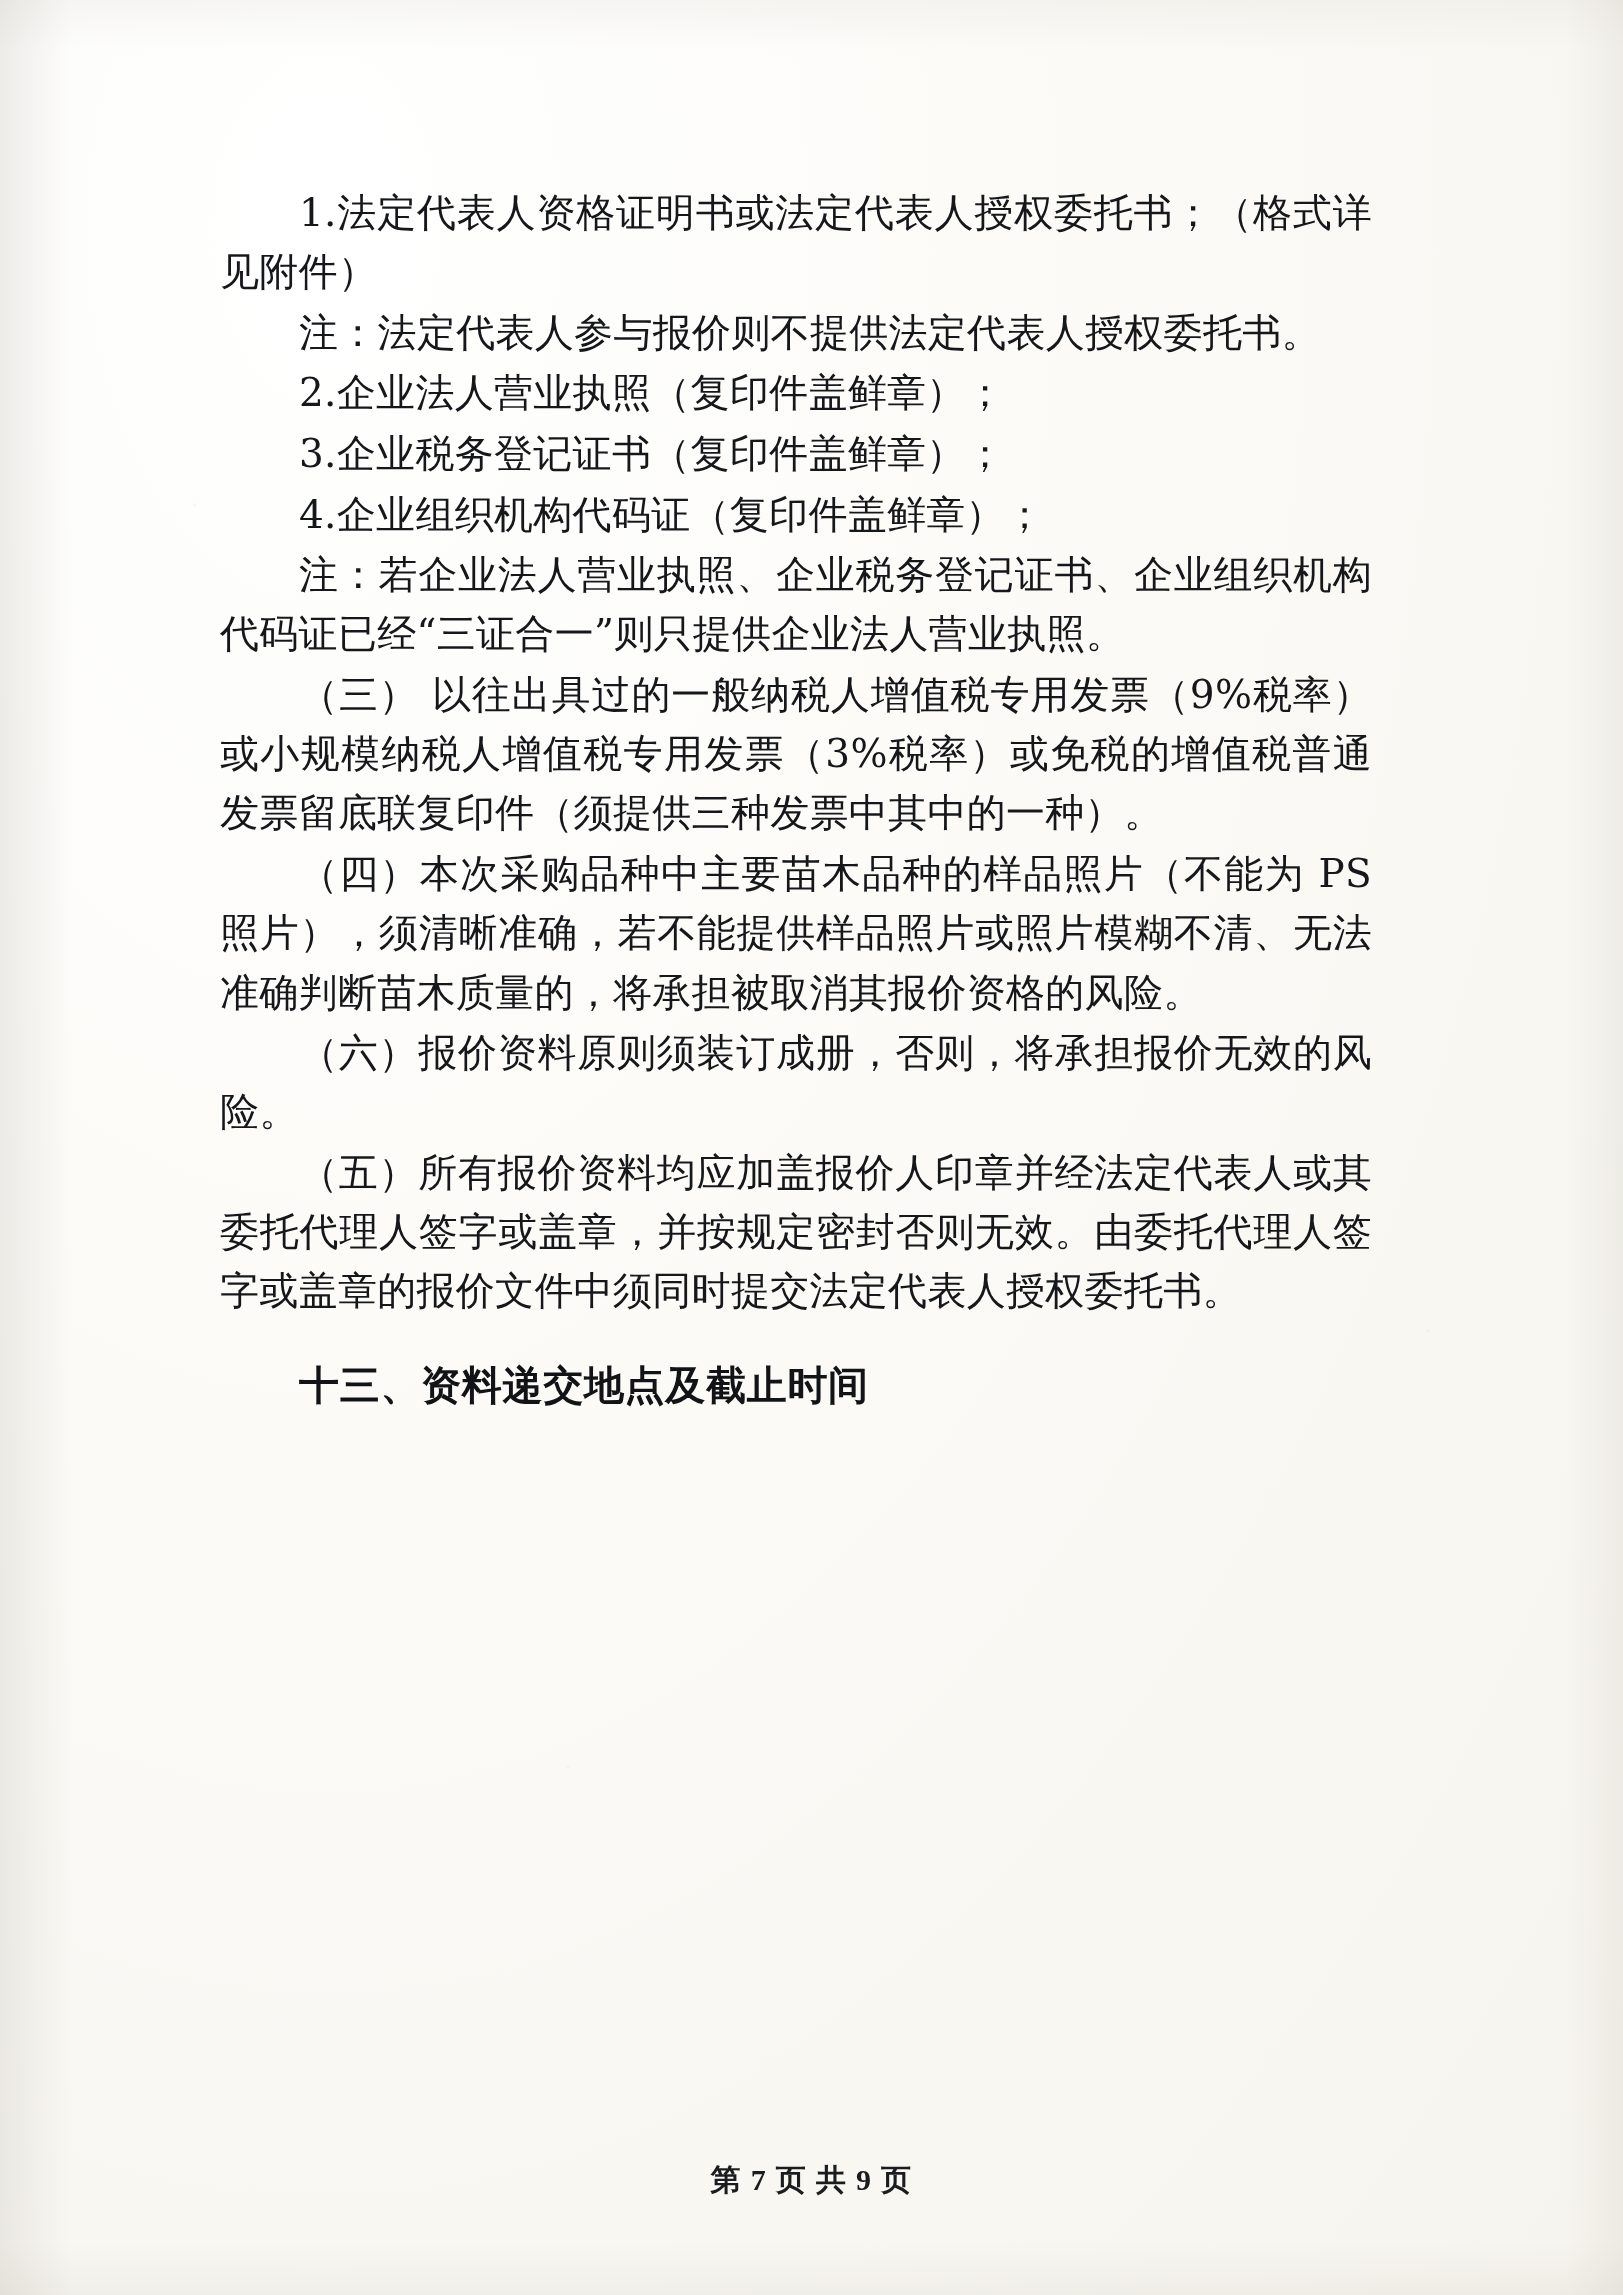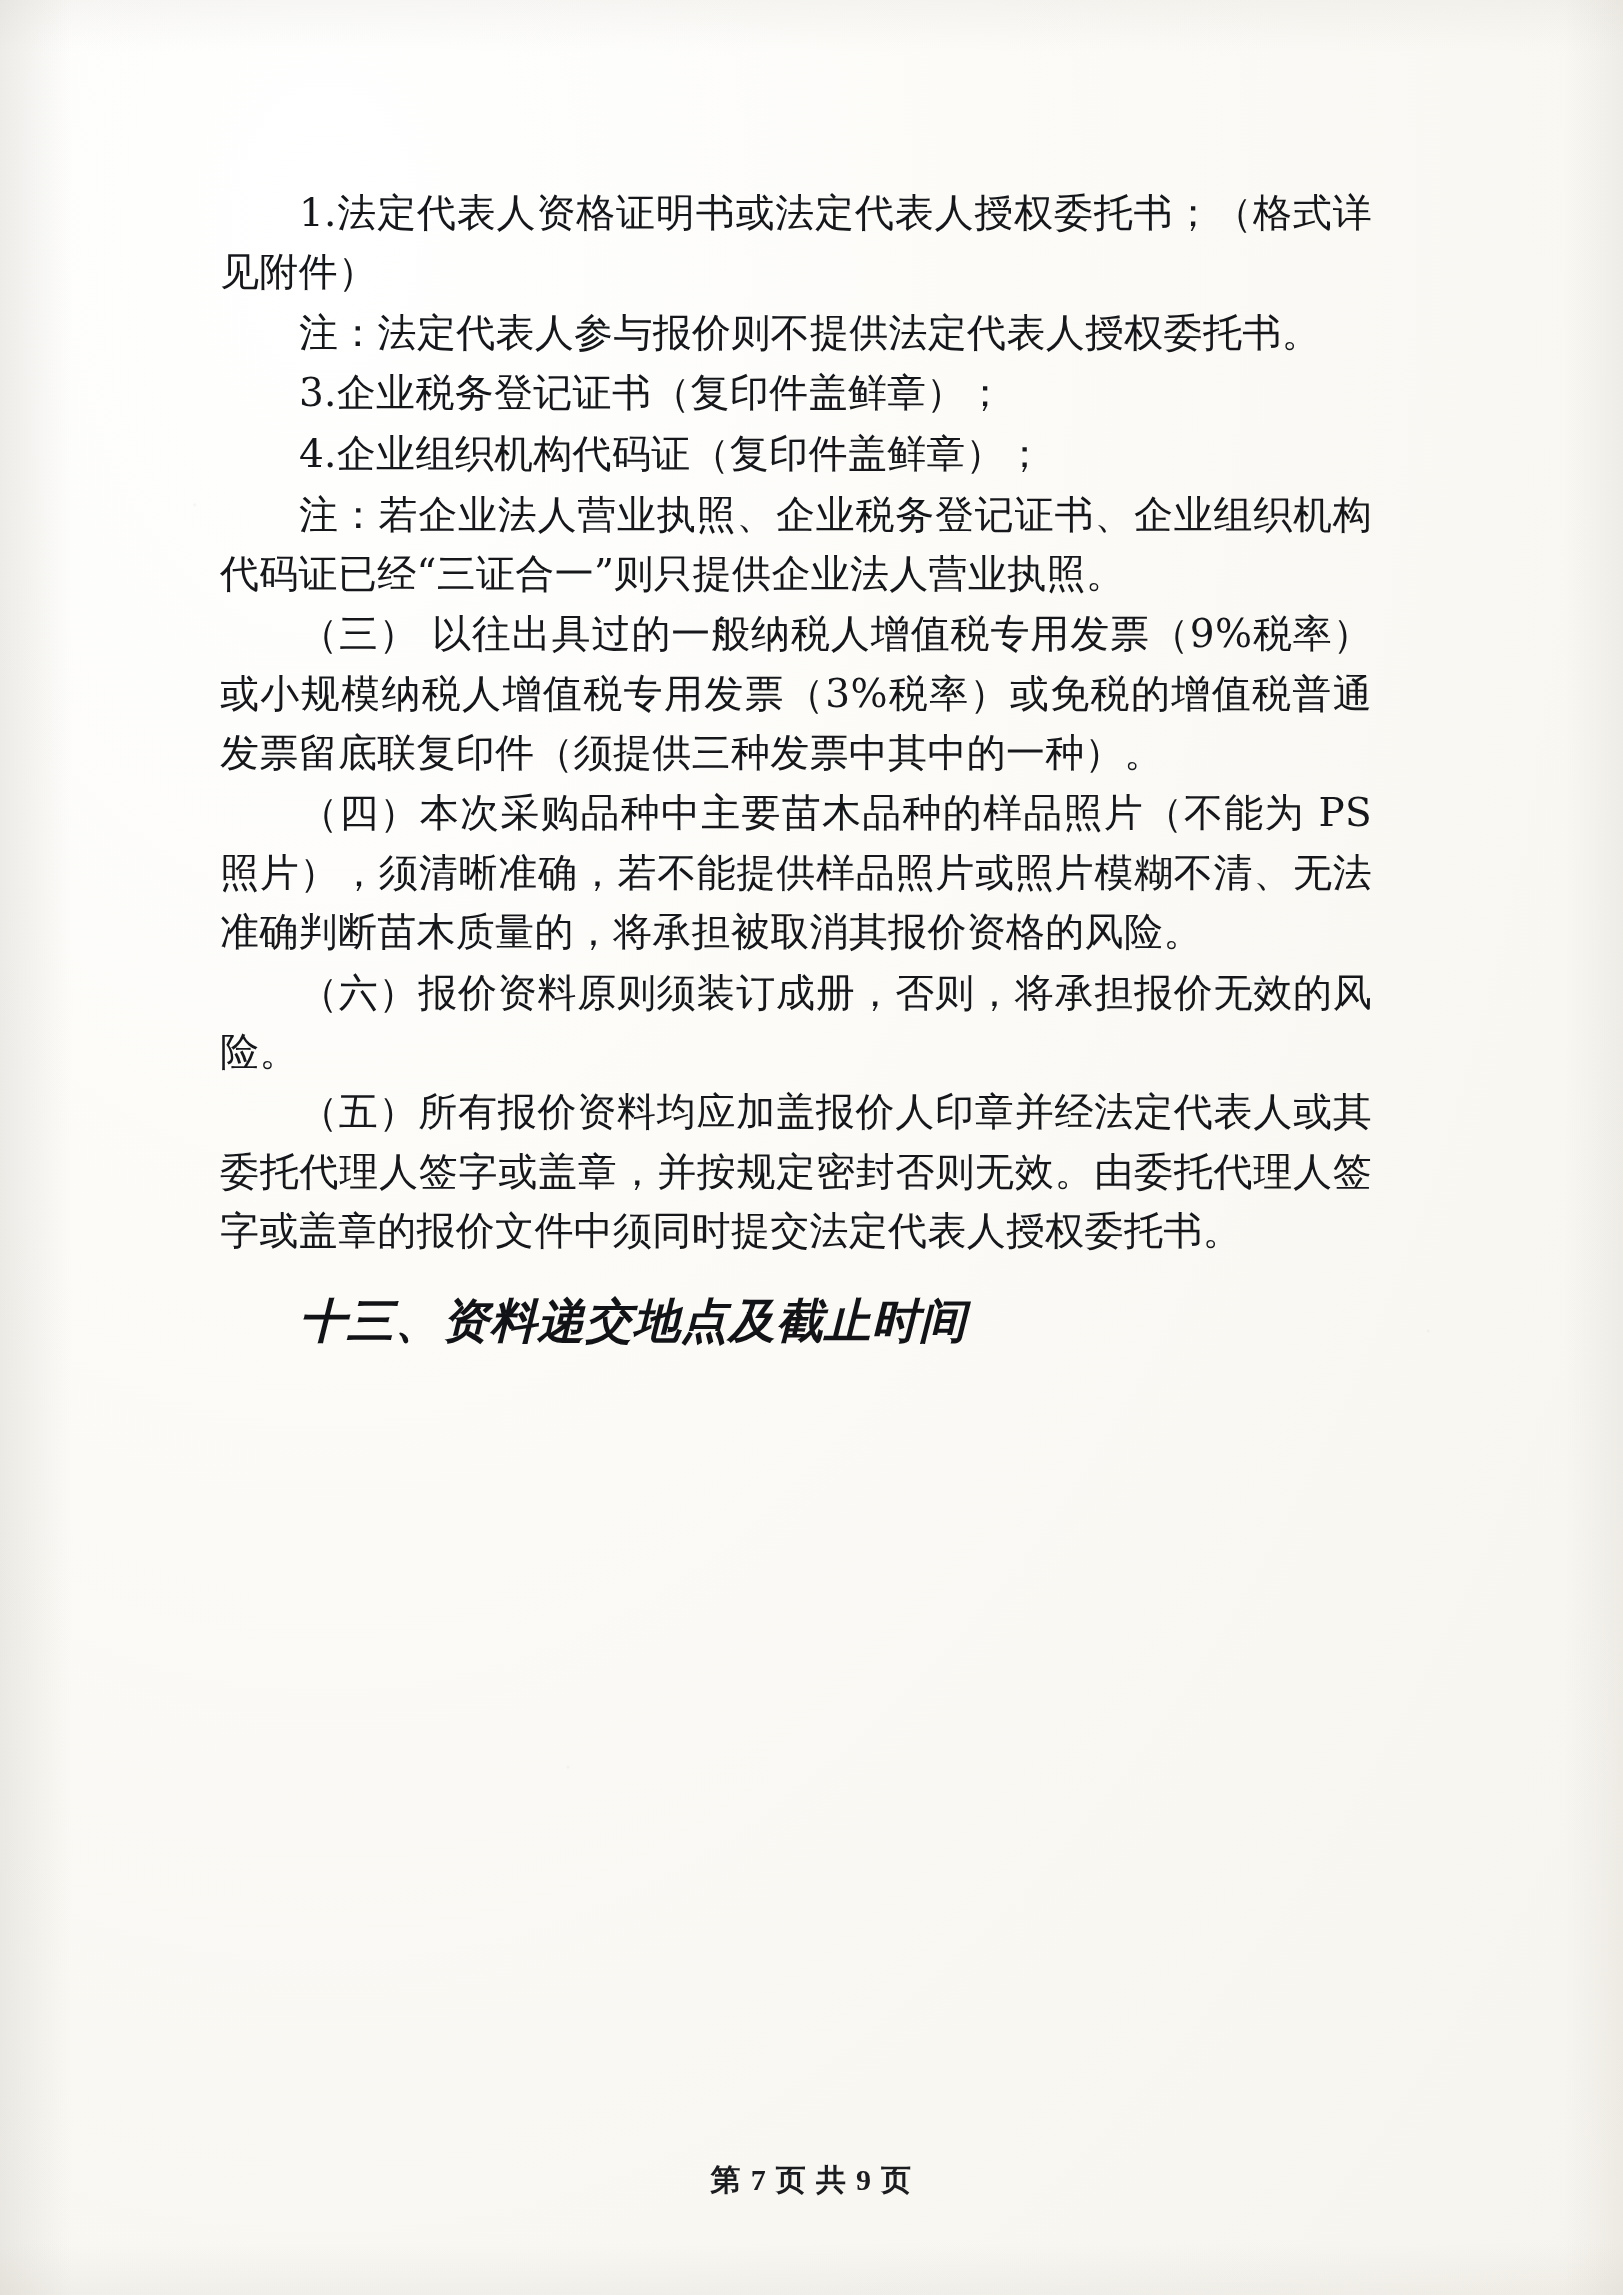--- a/index.html
+++ b/index.html
@@ -56,28 +56,27 @@
 
   p.indent {
     text-indent: 79px;
   }
 
   p.tight {
     margin-bottom: 1.3px;
   }
 
   .heading {
-    margin: 26px 0 0 0;
-    font-size: 47px;
+    margin: 34px 0 0 0;
+    font-size: 40px;
     font-weight: bold;
     line-height: 1.5;
     text-indent: 79px;
     color: #111316;
     letter-spacing: 0.7px;
-    font-style: italic;
   }
 
   .footer {
     position: absolute;
     left: 0;
     right: 0;
     top: 2160px;
     text-align: center;
     font-size: 30px;
     font-weight: bold;
@@ -105,20 +104,21 @@
 
 <div class="page">
   <div class="speckle"></div>
 
   <div class="content">
 
     <p class="para indent tight">1.法定代表人资格证明书或法定代表人授权委托书；（格式详见附件）</p>
 
     <p class="para indent tight">注：法定代表人参与报价则不提供法定代表人授权委托书。</p>
 
+    <p class="para indent tight">2.企业法人营业执照（复印件盖鲜章）；</p>
 
     <p class="para indent tight">3.企业税务登记证书（复印件盖鲜章）；</p>
 
     <p class="para indent tight">4.企业组织机构代码证（复印件盖鲜章）；</p>
 
     <p class="para indent tight">注：若企业法人营业执照、企业税务登记证书、企业组织机构代码证已经“三证合一”则只提供企业法人营业执照。</p>
 
     <p class="para indent tight">（三） 以往出具过的一般纳税人增值税专用发票（9%税率）或小规模纳税人增值税专用发票（3%税率）或免税的增值税普通发票留底联复印件（须提供三种发票中其中的一种）。</p>
 
     <p class="para indent tight">（四）本次采购品种中主要苗木品种的样品照片（不能为 PS 照片），须清晰准确，若不能提供样品照片或照片模糊不清、无法准确判断苗木质量的，将承担被取消其报价资格的风险。</p>

